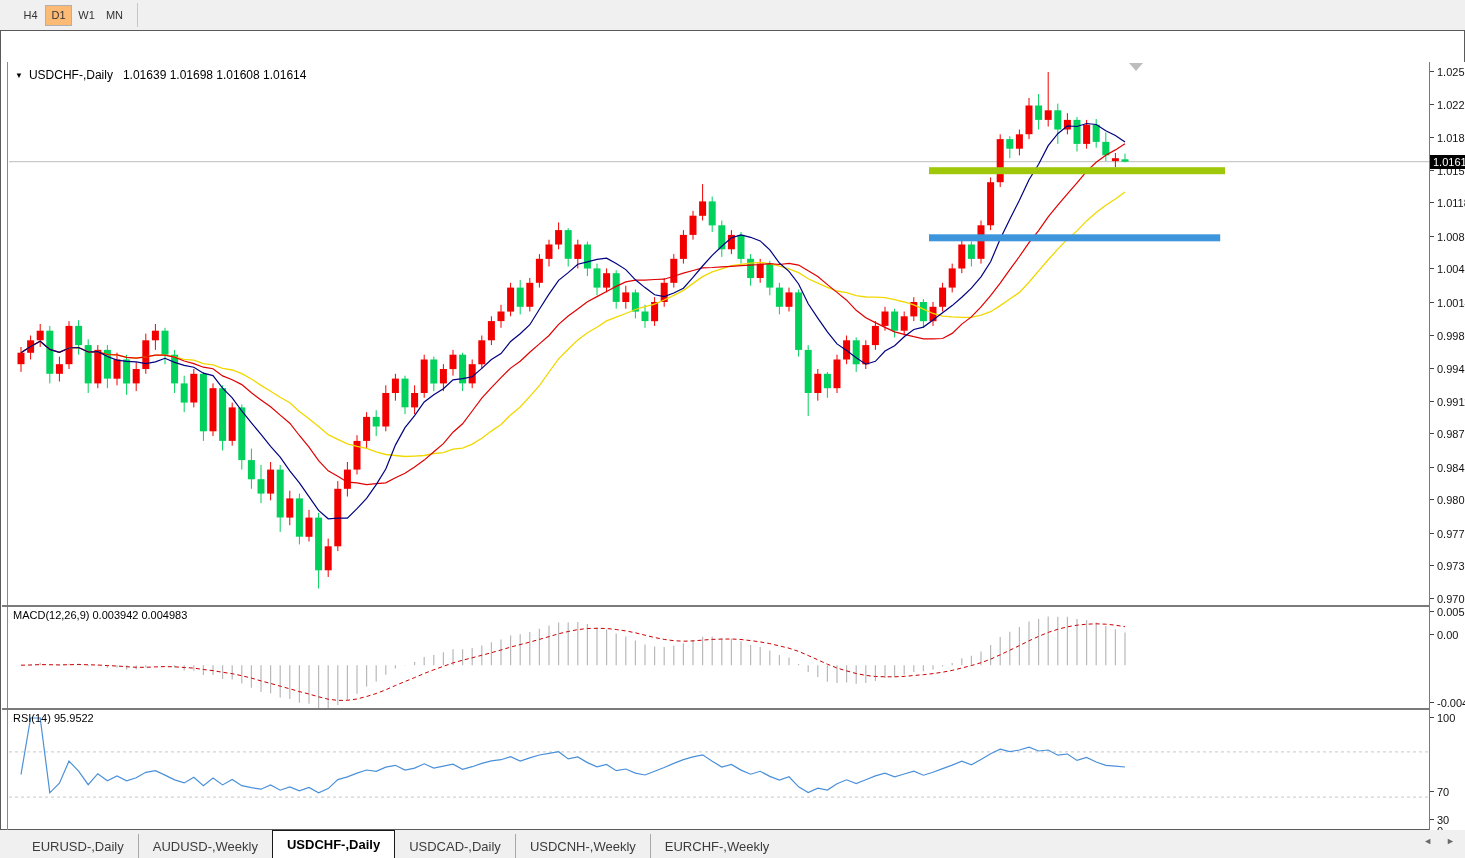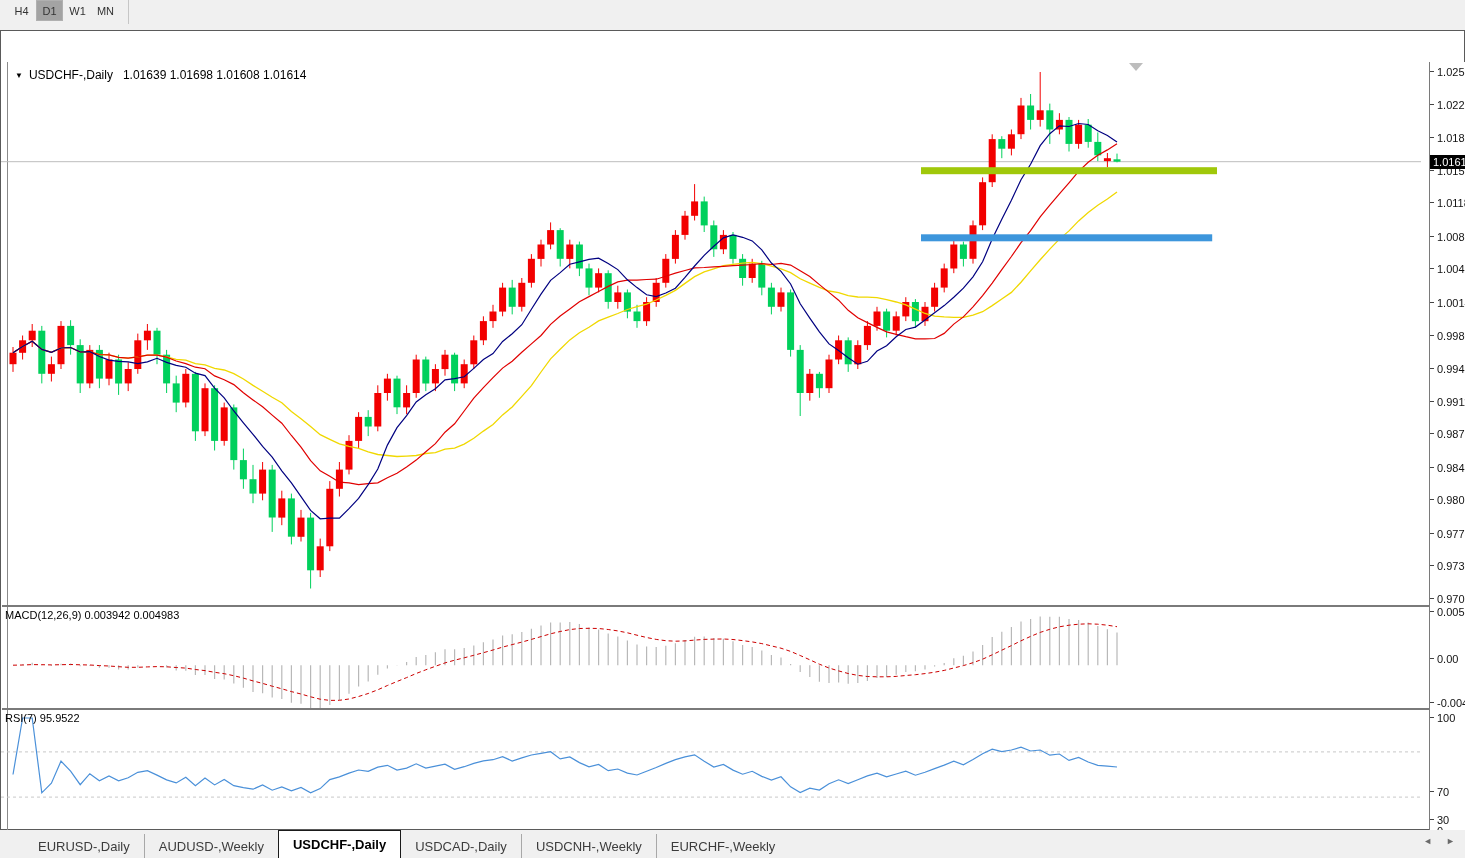--- a/index.html
+++ b/index.html
@@ -2,31 +2,31 @@
 <html><head>
 <meta charset="utf-8">
 <style>
   html,body{margin:0;padding:0;}
   body{
     width:1465px;height:858px;position:relative;overflow:hidden;
     background:#f0f0f0;font-family:"Liberation Sans",sans-serif;
     -webkit-font-smoothing:antialiased;
   }
   
-  .toolbar{position:absolute;left:0;top:0;width:100%;height:30px;background:#f0f0f0;display:flex;align-items:flex-start;padding-left:8px;box-sizing:border-box;}
+  .toolbar{position:absolute;left:0;top:0;width:100%;height:30px;background:#f0f0f0;display:flex;align-items:center;padding-left:17px;box-sizing:border-box;}
   .tf{appearance:none;border:1px solid transparent;background:transparent;color:#333;
       font-family:"Liberation Sans",sans-serif;font-size:11px;width:27px;height:21px;margin-right:1px;
       display:flex;align-items:center;justify-content:center;cursor:default;}
-  .tf.active{background:#a3a3a3;border:1px solid #b0b0b0;}
+  .tf.active{background:#fdba74;border:1px solid #b0b0b0;}
   .tb-sep{width:1px;height:24px;background:#c6c6c6;margin-left:8px;}
   
   .chart-window{position:absolute;left:0;top:30px;width:1465px;height:800px;background:#ffffff;
                 border:1px solid #5a5a5a;box-sizing:border-box;}
   .inner-edge{position:absolute;left:6px;top:31px;width:1px;height:798px;background:#8a8a8a;}
-  .panel{position:absolute;left:0;width:1420px;overflow:hidden;}
+  .panel{position:absolute;left:8px;width:1420px;overflow:hidden;}
   #main-plot{top:32px;height:542px;}
   #macd-plot{top:576px;height:101px;}
   #rsi-plot{top:679px;height:126px;}
   .divider{position:absolute;left:1px;width:1463px;background:#7a7a7a;}
   #div1{top:574px;height:2px;}
   #div2{top:677px;height:2px;}
   #div3{top:805px;height:1px;}
   #time-axis{position:absolute;left:8px;top:806px;width:1420px;height:22px;background:#fff;}
   .tlab{position:absolute;top:5px;font-size:11px;color:#111;white-space:nowrap;}
   .ttick{position:absolute;top:0;width:1px;height:4px;background:#444;}
@@ -38,21 +38,21 @@
   
   .chart-title{position:absolute;left:14px;top:37px;font-size:12px;color:#000;display:flex;align-items:center;}
   .chart-title .dd{font-size:8px;margin-right:6px;color:#000;}
   .chart-title .ohlc{margin-left:10px;}
   .panel-label{position:absolute;left:4px;top:2px;font-size:11px;color:#000;z-index:3;}
   .shift-marker{position:absolute;left:1128px;top:32px;width:0;height:0;
      border-left:7px solid transparent;border-right:7px solid transparent;border-top:8px solid #bdbdbd;}
   svg{display:block;}
   
   .tabbar{position:absolute;left:0;top:830px;width:1465px;height:28px;background:#f0f0f0;
-          display:flex;align-items:flex-end;padding-left:24px;box-sizing:border-box;}
+          display:flex;align-items:flex-end;padding-left:18px;box-sizing:border-box;}
   .tab{height:24px;display:flex;align-items:center;padding:0 14px;font-size:13px;color:#3c3c3c;
        position:relative;cursor:default;white-space:nowrap;}
   .tab + .tab:not(.active){border-left:1px solid #a8a8a8;}
   .tab.active{background:#fff;border:1px solid #1a1a1a;border-bottom:none;height:27px;
               font-weight:bold;color:#000;z-index:2;}
   .tab.active + .tab{border-left:none;}
   .tab-scroll{position:absolute;right:10px;top:6px;display:flex;gap:14px;color:#6a6a6a;font-size:9px;}
   .tab-scroll span{cursor:default;}
 </style>
 </head>
@@ -435,21 +435,21 @@
         <line x1="1096.8" y1="58.2" x2="1096.8" y2="18.9" stroke="#b8b8b8" stroke-width="1.2"></line>
         <line x1="1106.3999999999999" y1="58.2" x2="1106.3999999999999" y2="22.3" stroke="#b8b8b8" stroke-width="1.2"></line>
         <line x1="1116" y1="58.2" x2="1116" y2="25.6" stroke="#b8b8b8" stroke-width="1.2"></line>
         <polyline fill="none" stroke="#cc0000" stroke-width="1" stroke-dasharray="4 3" points="12.0,58.2 21.6,58.0 31.2,57.6 40.8,57.7 50.4,57.9 60.0,57.7 69.6,57.5 79.2,57.8 88.8,58.0 98.4,58.6 108.0,59.0 117.6,59.7 127.2,60.3 136.8,60.3 146.4,59.9 156.0,59.6 165.6,59.8 175.2,60.5 184.8,61.1 194.4,62.5 204.0,63.6 213.6,65.3 223.2,66.7 232.8,68.7 242.4,71.1 252.0,73.9 261.6,76.4 271.2,79.2 280.8,81.8 290.4,84.6 300.0,87.0 309.6,89.8 319.2,92.2 328.8,93.4 338.4,93.3 348.0,92.0 357.6,89.5 367.2,86.5 376.8,82.8 386.4,78.5 396.0,74.5 405.6,70.6 415.2,66.5 424.8,62.8 434.4,59.3 444.0,55.9 453.6,53.2 463.2,50.8 472.8,48.3 482.4,45.7 492.0,43.0 501.6,40.1 511.2,37.6 520.8,35.1 530.4,32.4 540.0,29.6 549.6,26.8 559.2,24.5 568.8,22.6 578.4,21.5 588.0,21.3 597.6,21.5 607.2,22.5 616.8,23.9 626.4,25.8 636.0,28.2 645.6,30.5 655.2,32.4 664.8,33.7 674.4,34.2 684.0,33.9 693.6,33.1 703.2,32.4 712.8,32.1 722.4,32.0 732.0,32.5 741.6,33.6 751.2,34.9 760.8,36.6 770.4,38.9 780.0,41.2 789.6,44.4 799.2,48.5 808.8,52.8 818.4,57.2 828.0,61.0 837.6,63.9 847.2,66.5 856.8,68.4 866.4,69.5 876.0,69.8 885.6,69.8 895.2,69.4 904.8,68.5 914.4,67.7 924.0,66.6 933.6,65.2 943.2,63.4 952.8,61.0 962.4,58.6 972.0,55.7 981.6,52.2 991.2,47.8 1000.8,43.2 1010.4,38.6 1020.0,33.8 1029.6,29.4 1039.2,25.4 1048.8,22.3 1058.4,19.8 1068.0,18.2 1077.6,17.2 1087.2,16.8 1096.8,17.2 1106.4,18.2 1116.0,19.7"></polyline>
       </svg>
     </div>
   <div class="divider" id="div2"></div>
 
   <div class="panel" id="rsi-plot">
     <div class="panel-label">
-      <span>RSI(7)</span>
+      <span>RSI(14)</span>
       <span>95.9522</span>
     </div>
   <svg xmlns="http://www.w3.org/2000/svg" width="1420" height="126" viewBox="0 0 1420 126">
         <line x1="0" y1="41.9" x2="1420" y2="41.9" stroke="#c8c8c8" stroke-width="1" stroke-dasharray="3 3"></line>
         <line x1="0" y1="87.1" x2="1420" y2="87.1" stroke="#c8c8c8" stroke-width="1" stroke-dasharray="3 3"></line>
         <polyline fill="none" stroke="#4a90d9" stroke-width="1.2" points="12.0,64.5 21.6,8.0 31.2,8.0 40.8,82.8 50.4,73.2 60.0,51.1 69.6,61.2 79.2,74.7 88.8,63.7 98.4,70.8 108.0,66.0 117.6,70.8 127.2,67.7 136.8,62.3 146.4,60.7 156.0,65.1 165.6,69.9 175.2,72.9 184.8,67.3 194.4,75.7 204.0,68.1 213.6,74.9 223.2,69.5 232.8,75.7 242.4,77.7 252.0,79.2 261.6,75.0 271.2,80.2 280.8,76.9 290.4,80.9 300.0,77.5 309.6,82.8 319.2,78.6 328.8,69.6 338.4,66.9 348.0,63.1 357.6,60.0 367.2,61.4 376.8,57.1 386.4,55.3 396.0,60.1 405.6,58.1 415.2,53.8 424.8,58.0 434.4,56.1 444.0,54.1 453.6,59.4 463.2,56.7 472.8,53.4 482.4,50.9 492.0,49.7 501.6,46.7 511.2,51.0 520.8,47.9 530.4,45.0 540.0,43.3 549.6,41.7 559.2,48.9 568.8,47.0 578.4,52.6 588.0,56.9 597.6,54.5 607.2,60.7 616.8,59.0 626.4,63.1 636.0,65.0 645.6,61.2 655.2,57.5 664.8,53.4 674.4,49.6 684.0,46.8 693.6,44.8 703.2,51.2 712.8,57.0 722.4,54.5 732.0,60.1 741.6,64.2 751.2,61.3 760.8,66.4 770.4,70.1 780.0,66.8 789.6,76.8 799.2,82.5 808.8,78.1 818.4,80.1 828.0,73.7 837.6,69.8 847.2,73.6 856.8,69.7 866.4,65.9 876.0,63.2 885.6,66.8 895.2,64.0 904.8,61.2 914.4,65.2 924.0,62.3 933.6,58.6 943.2,55.1 952.8,51.2 962.4,54.8 972.0,49.4 981.6,43.7 991.2,39.1 1000.8,41.6 1010.4,40.0 1020.0,37.1 1029.6,41.0 1039.2,40.0 1048.8,45.2 1058.4,44.0 1068.0,50.4 1077.6,47.5 1087.2,52.0 1096.8,55.4 1106.4,56.1 1116.0,57.0"></polyline>
       </svg>
     </div>
   <div class="divider" id="div3"></div>
 
@@ -504,21 +504,21 @@
       <div class="axlab" style="top:301px"><i></i>0.99450</div>
       <div class="axlab" style="top:334px"><i></i>0.99110</div>
       <div class="axlab" style="top:366px"><i></i>0.98770</div>
       <div class="axlab" style="top:400px"><i></i>0.98420</div>
       <div class="axlab" style="top:432px"><i></i>0.98080</div>
       <div class="axlab" style="top:466px"><i></i>0.97730</div>
       <div class="axlab" style="top:498px"><i></i>0.97390</div>
       <div class="axlab" style="top:531px"><i></i>0.97050</div>
       <div class="curlab" style="top:93px">1.01614</div>
       <div class="axlab" style="top:544px"><i></i>0.00597</div>
-      <div class="axlab" style="top:591px"><i></i>0.00</div>
+      <div class="axlab" style="top:567px"><i></i>0.00</div>
       <div class="axlab" style="top:635px"><i></i>-0.004243</div>
       <div class="axlab" style="top:650px"><i></i>100</div>
       <div class="axlab" style="top:724px"><i></i>70</div>
       <div class="axlab" style="top:752px"><i></i>30</div>
       <div class="axlab" style="top:763px"><i></i>0</div>
     </div>
 
   <div class="chart-title">
     <span class="dd">▼</span>
     <span>USDCHF-,Daily</span>

